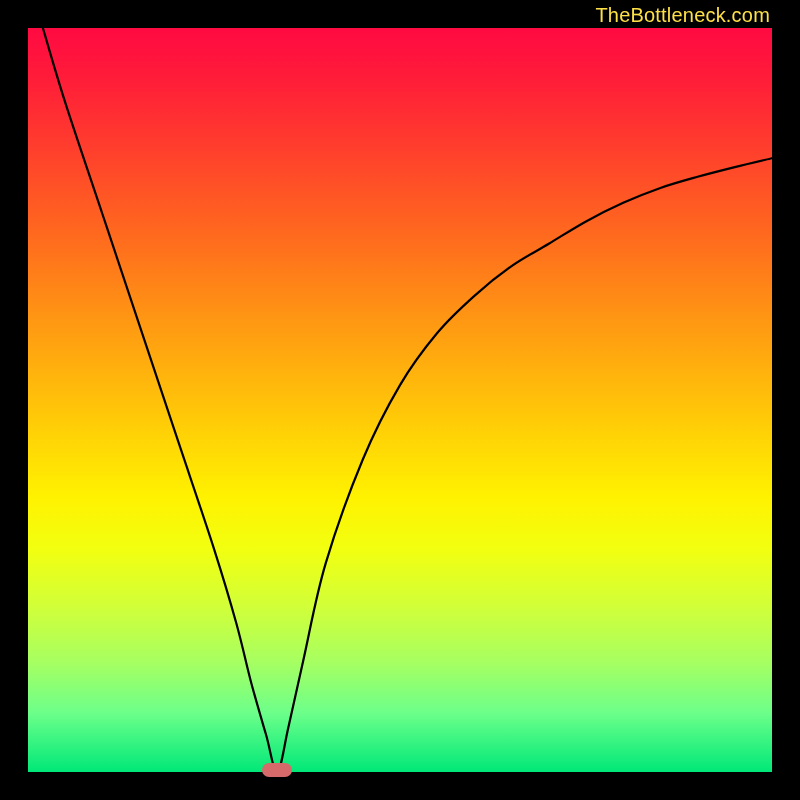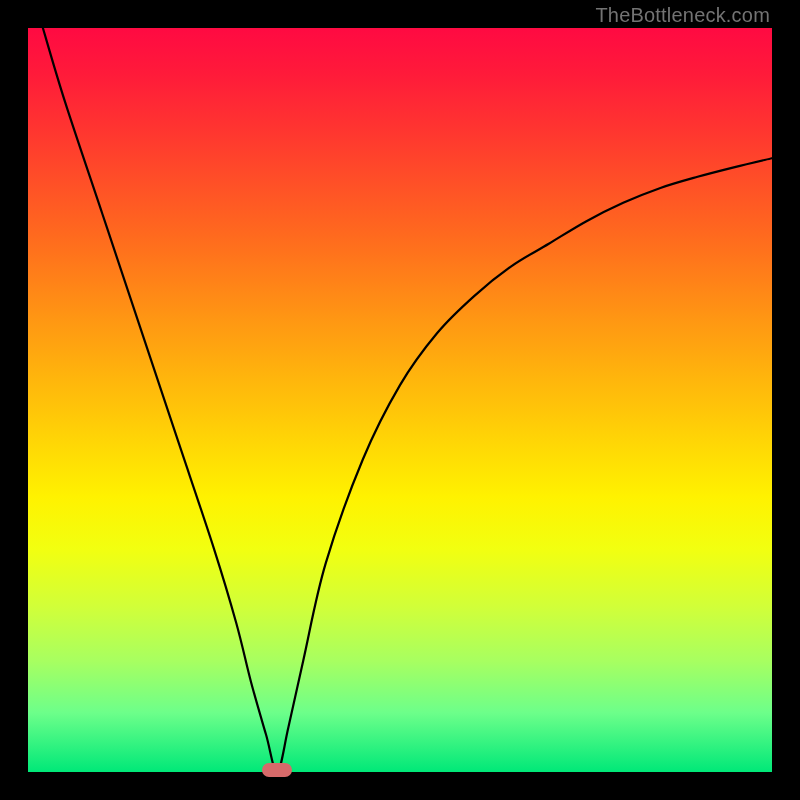--- a/index.html
+++ b/index.html
@@ -31,21 +31,21 @@
       #d0ff3a 78%,
       #a8ff60 85%,
       #6dff8a 92%,
       #00e878 100%
     );
   }
   .watermark {
     position: absolute;
     top: 4px;
     right: 30px;
-    color: #737373;
+    color: #fde047;
     font-size: 20px;
     font-weight: 500;
     letter-spacing: 0.2px;
   }
   svg.curve {
     position: absolute;
     left: 0;
     top: 0;
     width: 744px;
     height: 744px;

